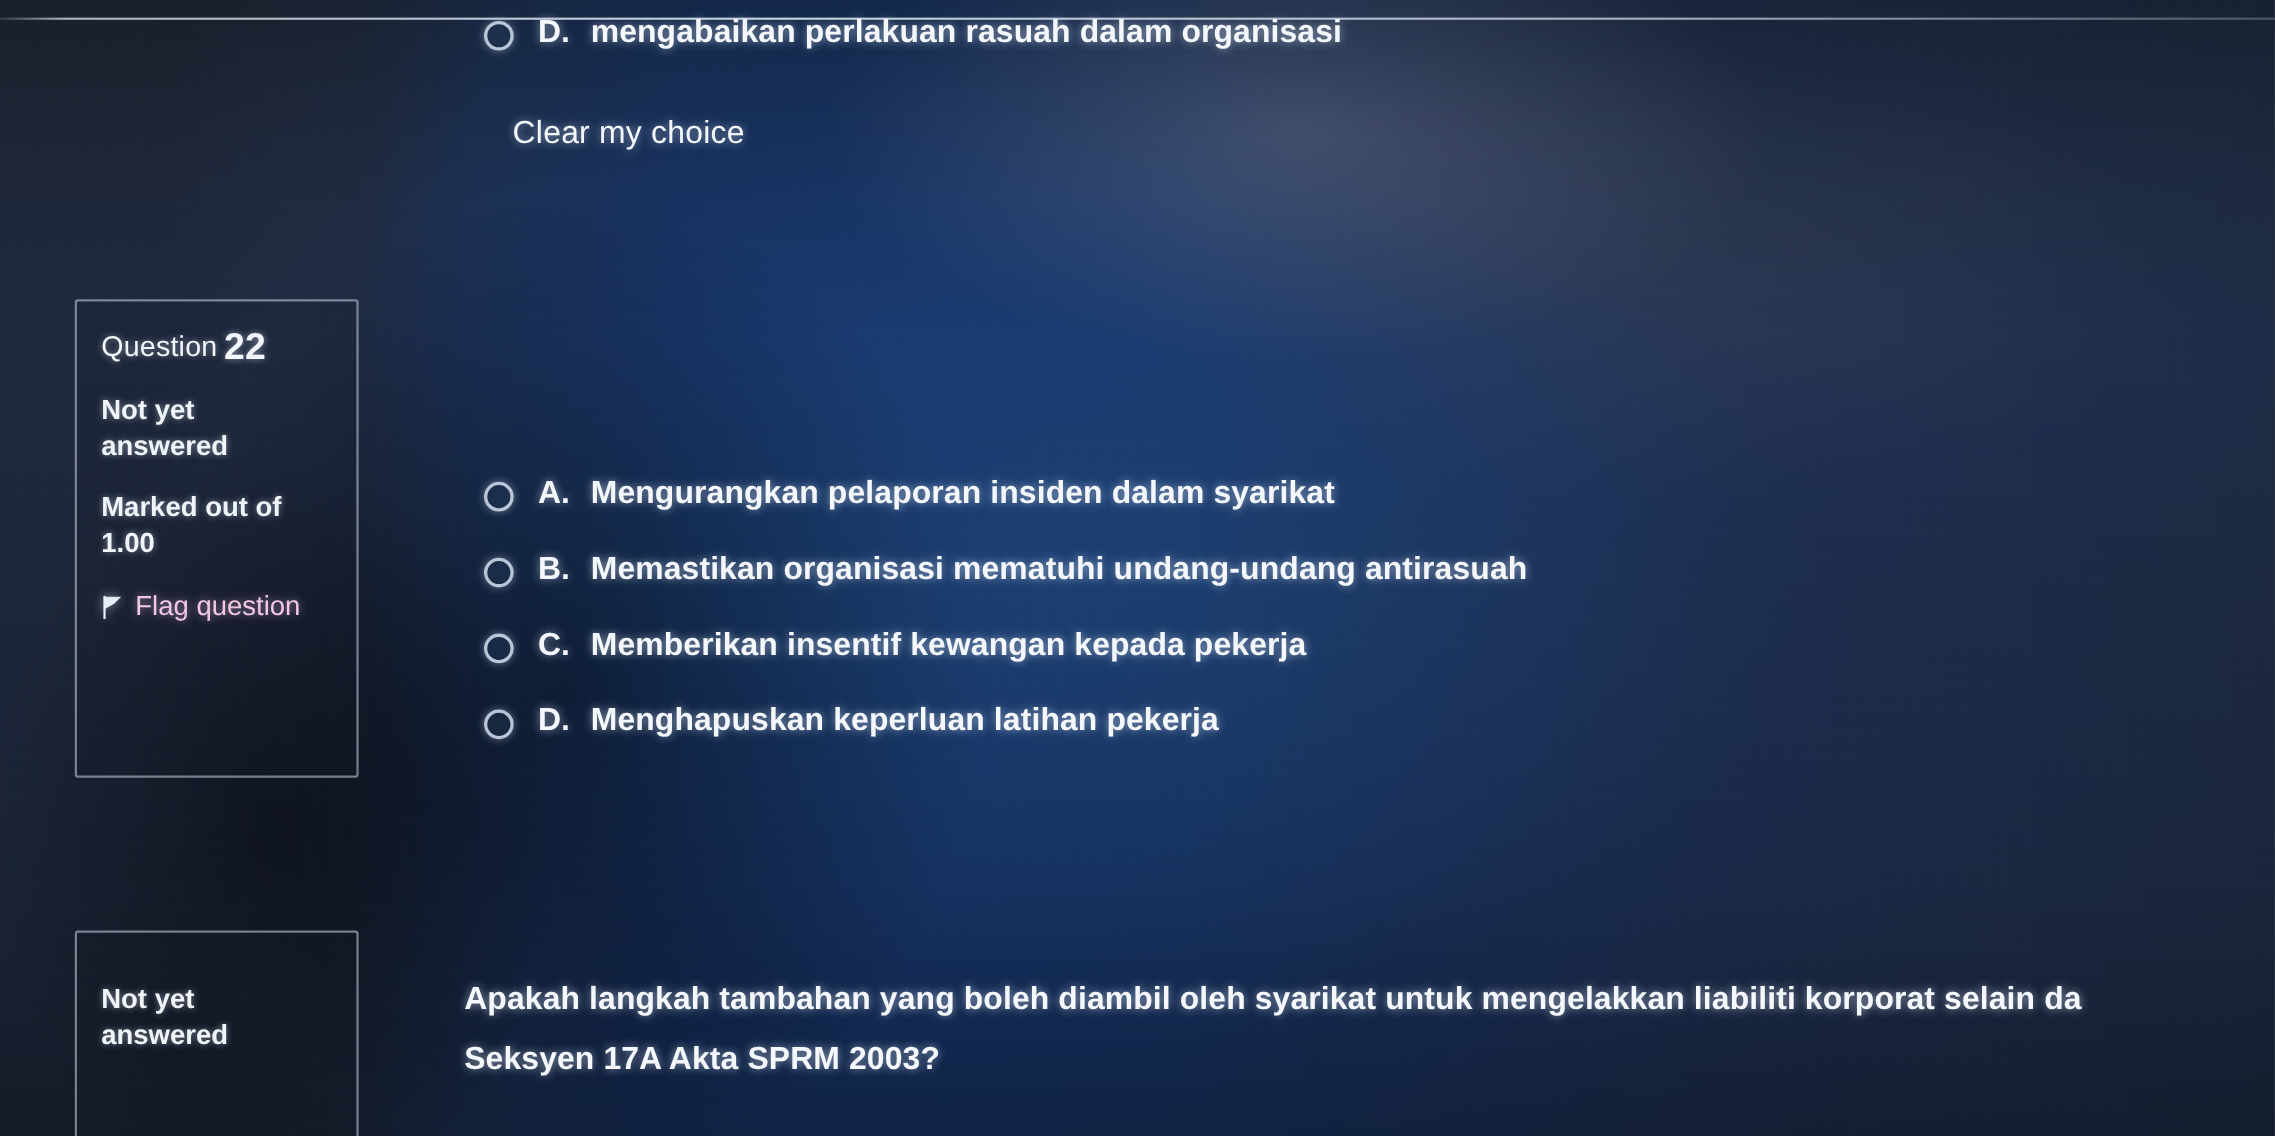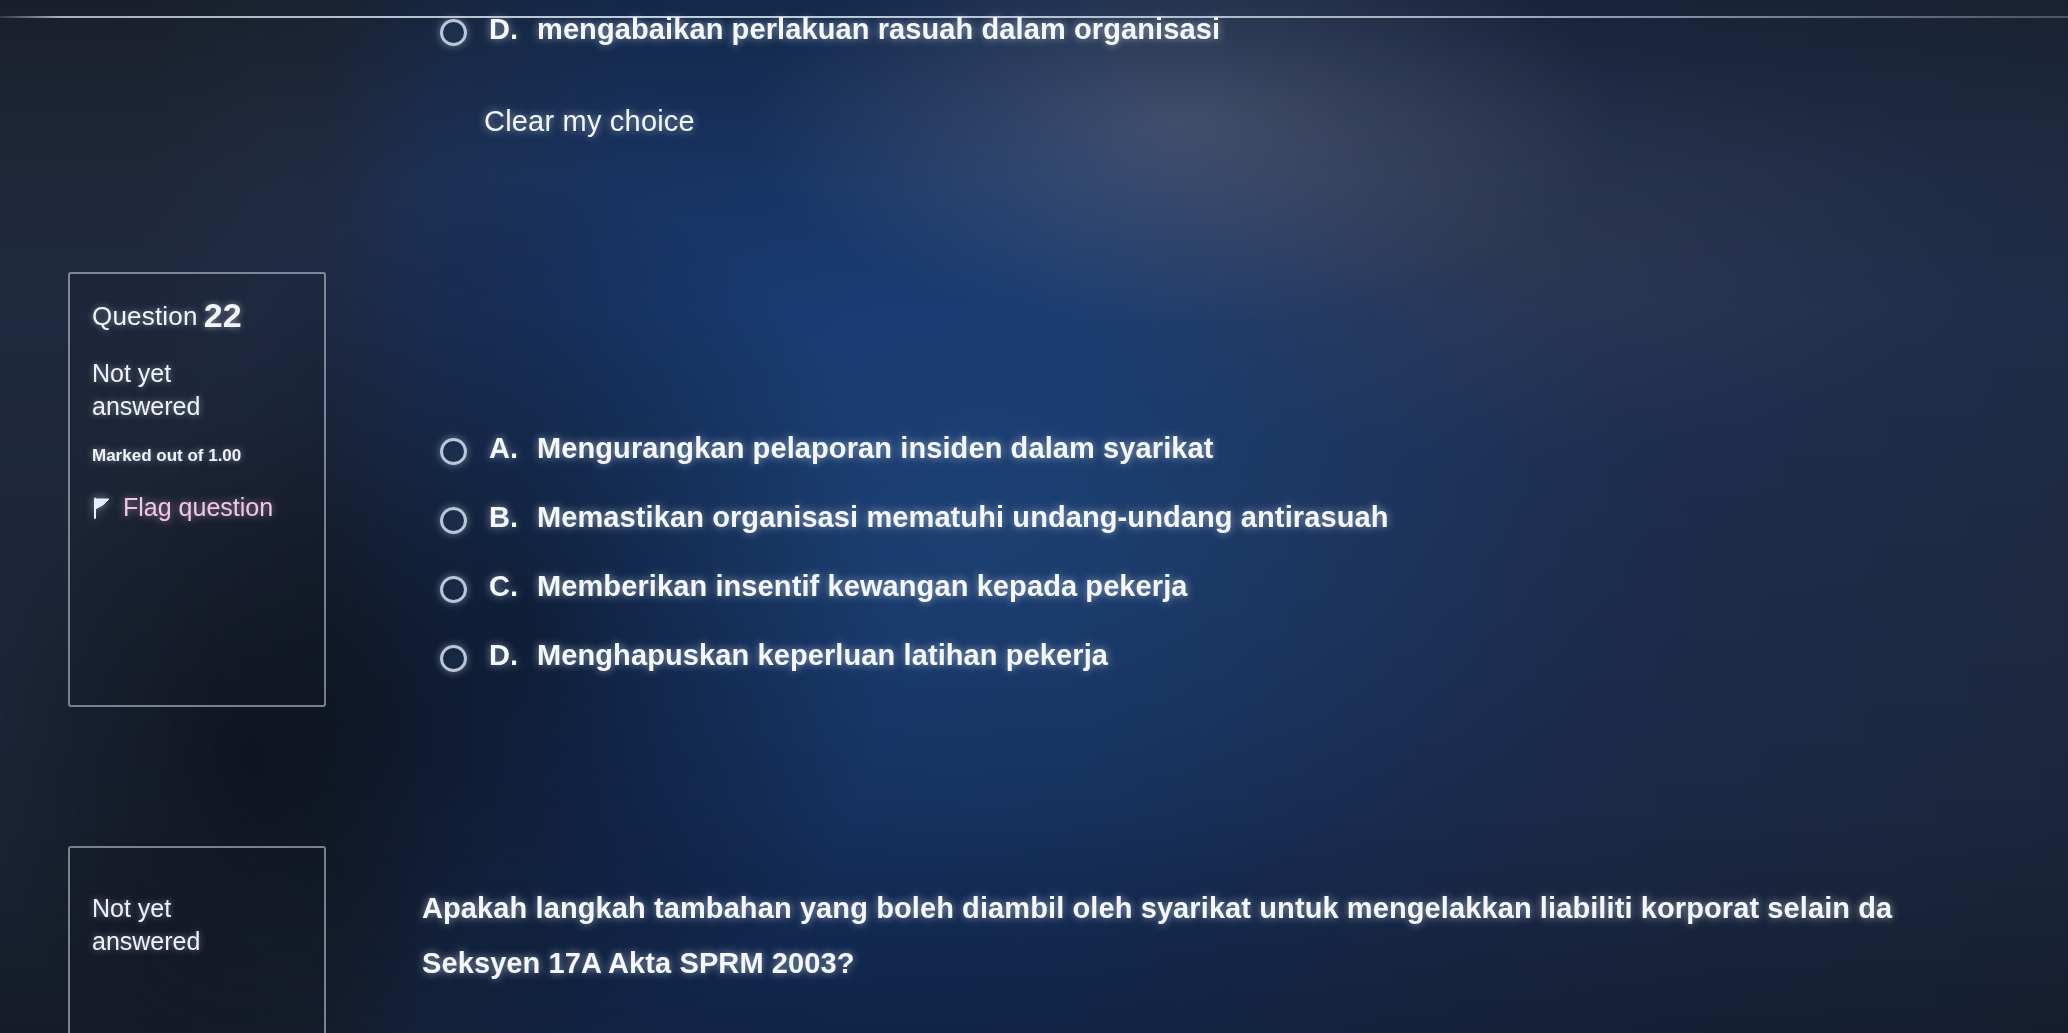--- a/index.html
+++ b/index.html
@@ -104,29 +104,29 @@
   }
   .qbox-head .qnum {
     font-size: 34px;
     font-weight: 700;
     margin-left: 6px;
     vertical-align: -2px;
   }
   .qbox-state {
     color: #f0f4f9;
     font-size: 25px;
-    font-weight: 400;
+    font-weight: 700;
     line-height: 1.32;
     margin-top: 22px;
     max-width: 165px;
     text-shadow: 0 0 7px rgba(220,232,248,0.5);
   }
   .qbox-grade {
     color: #f0f4f9;
-    font-size: 17px;
+    font-size: 25px;
     font-weight: 700;
     line-height: 1.32;
     margin-top: 22px;
     max-width: 175px;
     text-shadow: 0 0 7px rgba(220,232,248,0.5);
   }
   .qbox-flag {
     margin-top: 26px;
     display: flex;
     align-items: center;
@@ -220,21 +220,21 @@
 <div id="content">
 
   <div class="answers" style="left:440px; top:13px;">
     <div class="answer-row" style="margin-bottom:0;">
       <span class="radio"></span>
       <span class="ans-letter">D.</span>
       <span class="ans-text">mengabaikan perlakuan rasuah dalam organisasi</span>
     </div>
   </div>
 
-  <div class="clear-choice" style="left:484px; top:105px;">Clear my choice</div>
+  <div class="clear-choice" style="left:466px; top:105px;">Clear my choice</div>
 
   <div class="qbox" style="left:68px; top:272px; width:258px; height:435px;">
     <div class="qbox-head">
       <span>Question</span><span class="qnum">22</span>
     </div>
     <div class="qbox-state">Not yet answered</div>
     <div class="qbox-grade">
       <span>Marked out of</span>
       <span>1.00</span>
     </div>

